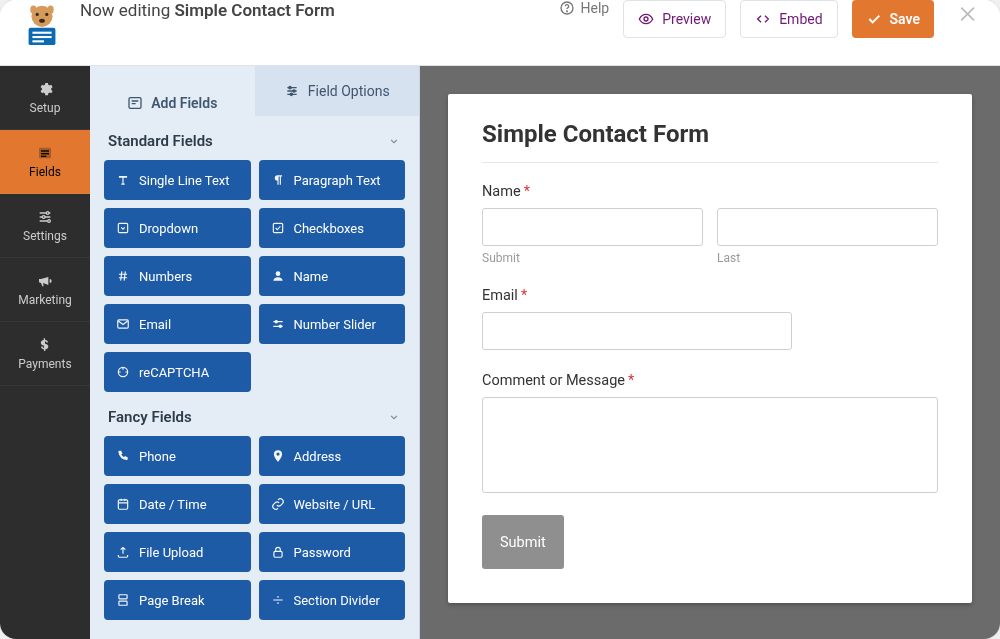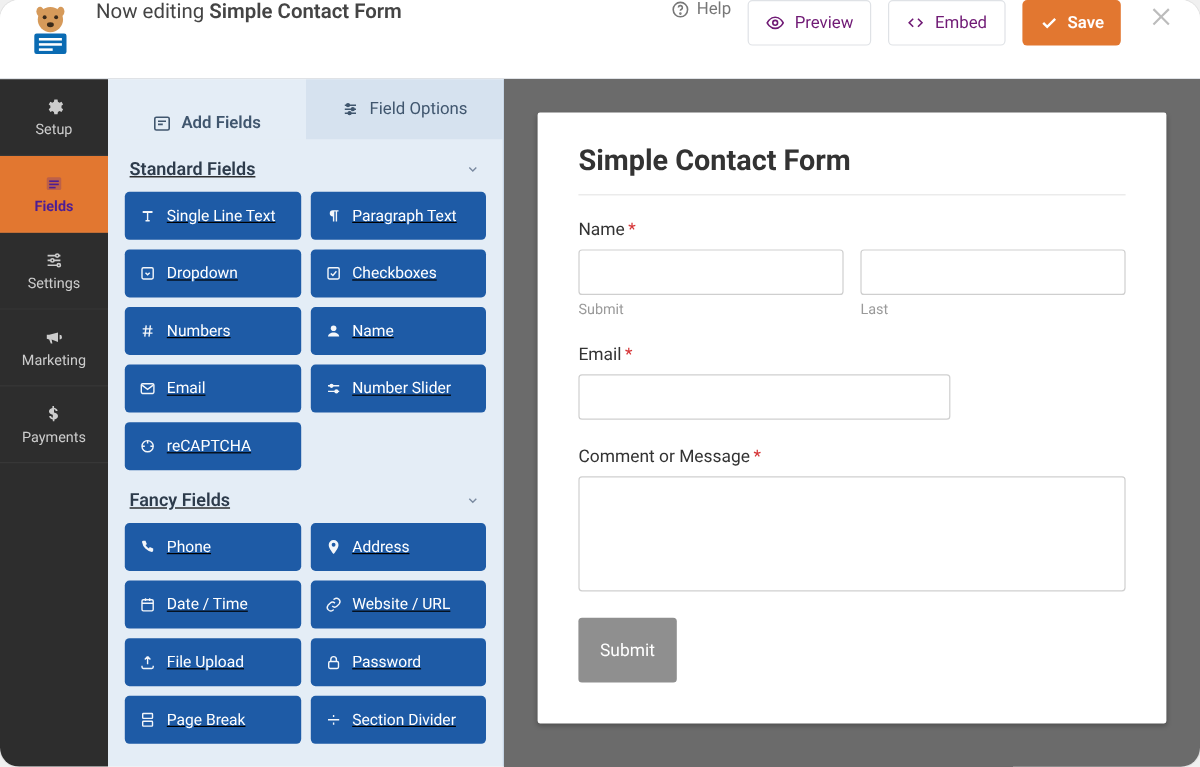--- a/index.html
+++ b/index.html
@@ -49,34 +49,34 @@
   
   .body{flex:1;display:flex;min-height:0;}
   .leftnav{
     width:90px;background:var(--side-dark);display:flex;flex-direction:column;
   }
   .nav-item{
     height:64px;display:flex;flex-direction:column;align-items:center;justify-content:center;
     color:#ccc;font-size:12px;gap:4px;cursor:pointer;
     border-bottom:1px solid rgba(255,255,255,.05);
   }
-  .nav-item.active{background:var(--orange);color:#4c1d95;font-weight:bold;}
+  .nav-item.active{background:var(--orange);color:#000000;}
   .nav-item .ico{width:22px;height:22px;}
   
   .panel{
     width:330px;background:var(--panel-bg);display:flex;flex-direction:column;
     border-right:1px solid var(--panel-border);overflow:hidden;
   }
   .tabs{display:flex;height:50px;}
   .tab{
     flex:1;display:flex;align-items:center;justify-content:center;gap:8px;
     font-size:14px;color:#40566e;cursor:pointer;background:var(--tab-inactive);
   }
   .tab.active{background:var(--panel-bg);font-weight:600;margin-top:24px;}
-  .panel-scroll{flex:1;overflow:auto;padding:0 14px 20px;text-decoration:underline;}
+  .panel-scroll{flex:1;overflow:auto;padding:0 14px 20px;}
   .group-head{
     display:flex;align-items:center;justify-content:space-between;
     font-size:15px;font-weight:600;color:#2d3b4b;padding:16px 4px 10px;
   }
   .chev{width:14px;height:14px;color:#7a8aa0;}
   .field-grid{display:grid;grid-template-columns:1fr 1fr;gap:8px;}
   .field-btn{
     background:var(--blue);color:#fff;border-radius:4px;height:40px;
     display:flex;align-items:center;gap:9px;padding:12px 12px;font-size:13px;
     cursor:grab;

